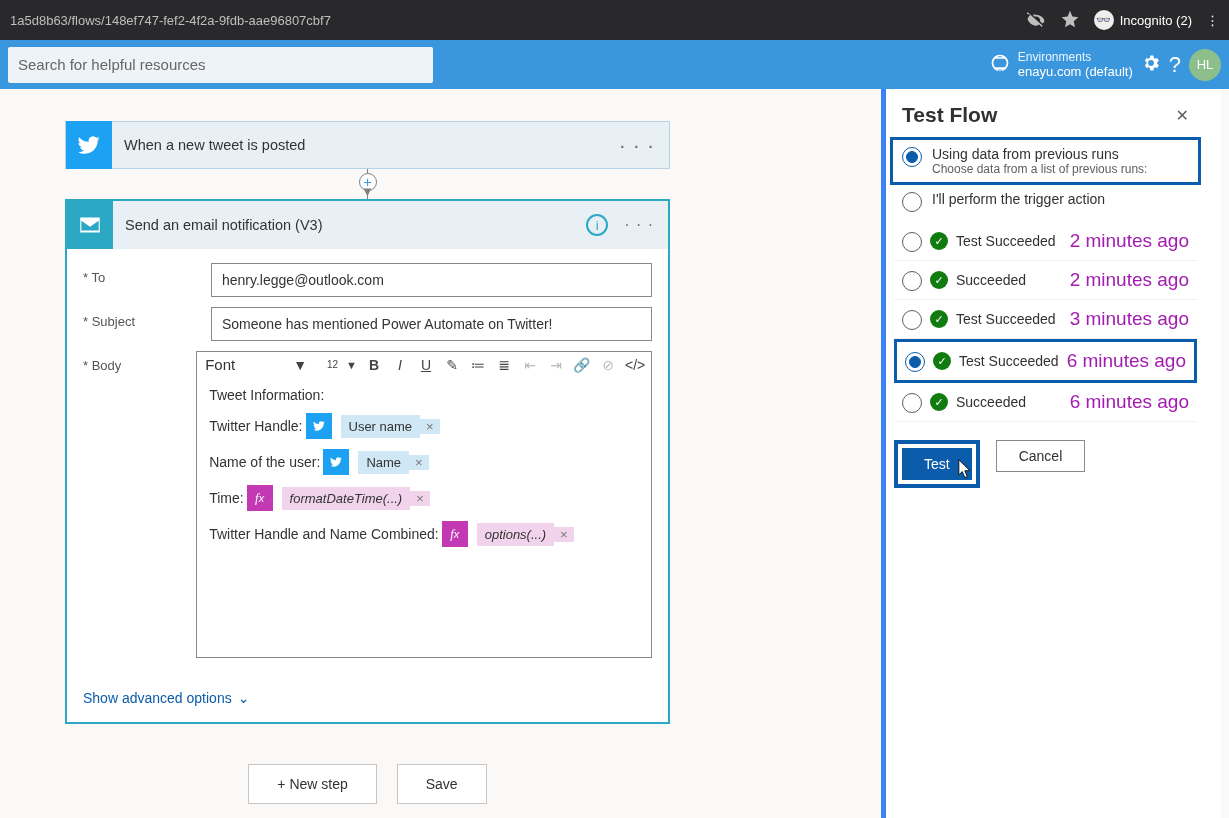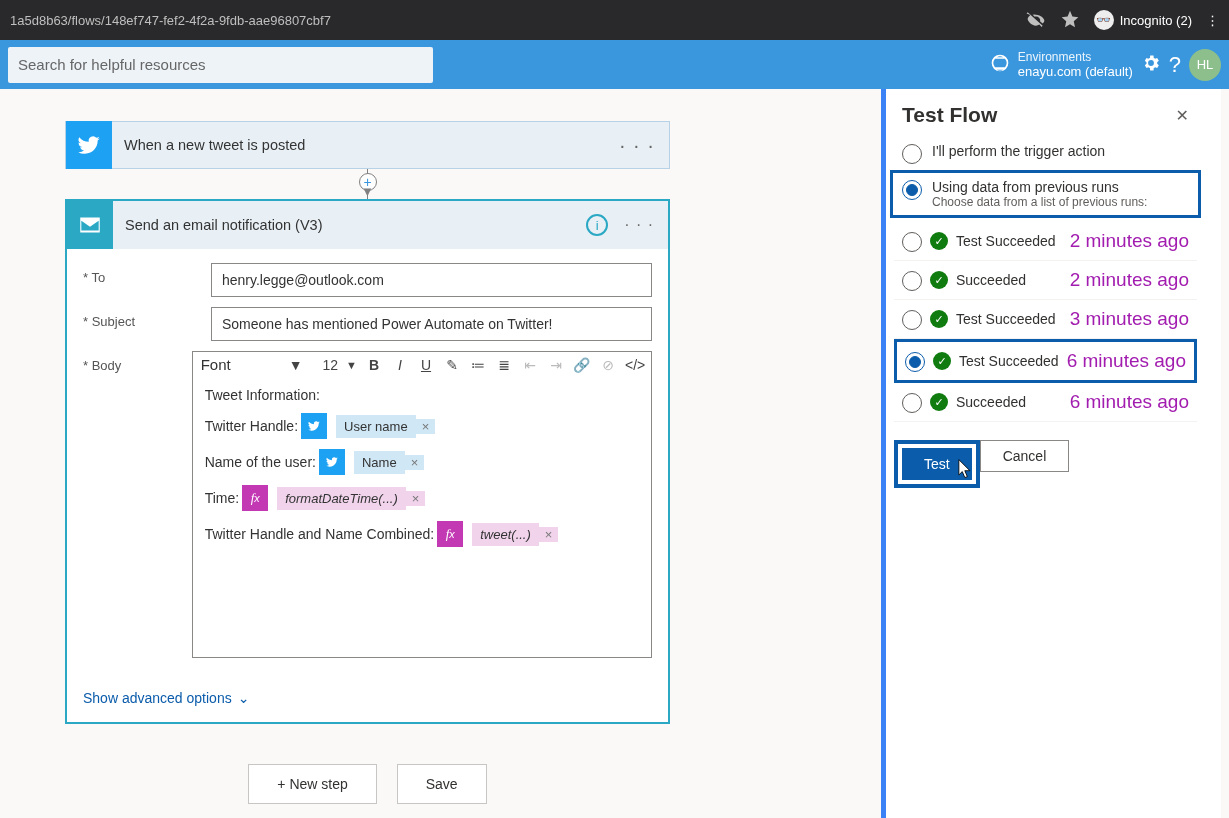--- a/index.html
+++ b/index.html
@@ -30,21 +30,21 @@
   .radio-row.selected-hl { border: 3px solid #0b5cab; margin: 0 4px; padding: 6px 9px; }
   .radio { width:20px;height:20px;border:1px solid #605e5c;border-radius:50%;flex-shrink:0; display:flex;align-items:center;justify-content:center; background:#fff; margin-top:1px;}
   .radio.checked::after{content:"";width:10px;height:10px;border-radius:50%;background:#0b5cab;border:1px solid #0b5cab;}
   .radio.checked{border-color:#0b5cab;}
   .radio-row .subtext { font-size:12px; color:#605e5c; }
   .runs { padding: 4px 8px; }
   .run-row { display:flex; align-items:center; gap:8px; padding: 8px 8px; font-size:14px; color:#323130; border-bottom:1px solid #f3f2f1;}
   .run-row.hl { border:3px solid #0b5cab; }
   .run-row .time { margin-left:auto; color:#a21caf; font-size:19px; }
   .ok-icon { width:18px;height:18px;border-radius:50%;background:#107c10;display:flex;align-items:center;justify-content:center;color:#fff;font-size:11px;flex-shrink:0;}
-  .panel-buttons { display:flex; gap:0; padding: 14px 8px; }
+  .panel-buttons { display:flex; gap:16px; padding: 14px 8px; }
   .hl-wrap {  border:4px solid #0b5cab; padding:4px; display:inline-block; }
   .btn { height:32px; padding:0 22px; font-size:14px; display:flex;align-items:center;justify-content:center; cursor:pointer; position:relative;}
   .btn-primary { background:#0b5cab; color:#fff; border:none; }
   .btn-secondary { background:#fff; color:#323130; border:1px solid #8a8886; }
   .cursor-img { position:absolute; width:17px; height:22px; pointer-events:none;}
 
   
   .flow-area { position:absolute; left:0; right:340px; top:0; bottom:0; overflow:auto; padding:32px 0 30px; }
   .card-stack { width: 605px; margin-left: 65px; }
   .trigger-card { display:flex; align-items:center; background:#e8f0f6; border:1px solid #b7d2e6; height:48px; }
@@ -63,21 +63,21 @@
   .info-circle{ width:22px;height:22px;border:2px solid #2aa8c4;border-radius:50%;display:flex;align-items:center;justify-content:center;color:#2aa8c4;font-size:13px;}
   .action-body { padding: 14px 16px 12px; }
   .form-row { display:flex; align-items:flex-start; margin-bottom:10px; }
   .form-label { width:128px; font-size:13px; color:#555; padding-top:7px;}
   .form-label::before{content:"* ";color:#555;}
   .form-field { flex:1; }
   .text-input { width:100%; border:1px solid #8a8886; height:34px; padding:0 10px; font-size:14px; color:#333; }
   .rte { border:1px solid #8a8886; }
   .rte-toolbar { display:flex; align-items:center; gap:8px; padding:4px 8px; color:#444; font-size:14px;}
   .rte-font{ border:none; font-size:15px; color:#333; width:80px; background:transparent;}
-  .rte-size{ font-size:14px;}
+  .rte-size{ font-size:10px;}
   .rte-toolbar .ico{ width:18px; text-align:center; }
   .rte-body { padding: 10px 12px 60px; font-size:14px; color:#333; min-height:280px;}
   .rte-body .line { margin-bottom: 10px; display:flex; align-items:center; flex-wrap:wrap; gap:3px;}
   .token { display:inline-flex; align-items:center; font-size:13px; border-radius:0; }
   .token .t-icon { width:26px;height:26px; display:flex;align-items:center;justify-content:center;color:#fff; font-size:13px;}
   .token .t-label { padding: 4px 8px; margin-left: 9px; }
   .token .t-x { padding: 0 6px; color:#777;}
   .tw .t-icon{ background:#1da1f2;}
   .tw .t-label{ background:#d0e7f5;}
   .tw .t-x{ background:#d0e7f5;}
@@ -231,21 +231,21 @@
                     <span class="token fx">
                       <span class="t-icon">f<sub>x</sub></span>
                       <span class="t-label">formatDateTime(...)</span>
                       <span class="t-x">×</span>
                     </span>
                   </div>
                   <div class="line">
                     <span>Twitter Handle and Name Combined:</span>
                     <span class="token fx">
                       <span class="t-icon">f<sub>x</sub></span>
-                      <span class="t-label">tweet(...)</span>
+                      <span class="t-label">options(...)</span>
                       <span class="t-x">×</span>
                     </span>
                   </div>
                 </div>
               </div>
             </div>
           </div>
         </div>
         <div class="adv-opt">
           <span>Show advanced options</span>
@@ -259,30 +259,30 @@
       <button class="btn">Save</button>
     </div>
   </div>
 
   <div class="side-panel">
     <div class="sp-header">
       <h2>Test Flow</h2>
       <span class="sp-close">✕</span>
     </div>
 
-    <div class="radio-row">
-      <span class="radio"></span>
-      <span>I'll perform the trigger action</span>
-    </div>
     <div class="radio-row selected-hl">
       <span class="radio checked"></span>
       <div>
         <div>Using data from previous runs</div>
         <div class="subtext">Choose data from a list of previous runs:</div>
       </div>
+    </div>
+    <div class="radio-row">
+      <span class="radio"></span>
+      <span>I'll perform the trigger action</span>
     </div>
 
     <div class="runs" id="runs-container">
         <div class="run-row">
           <span class="radio"></span>
           <span class="ok-icon">✓</span>
           <span>Test Succeeded</span>
           <span class="time">2 minutes ago</span>
         </div>
         <div class="run-row">

